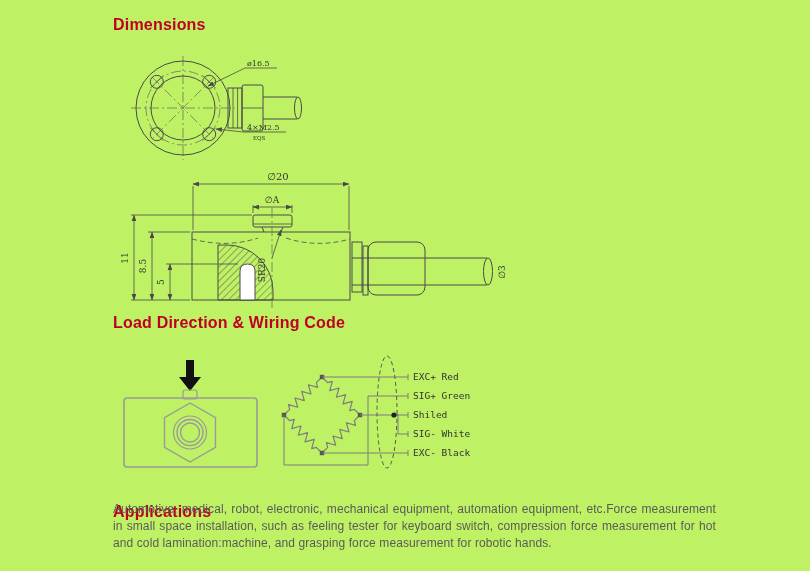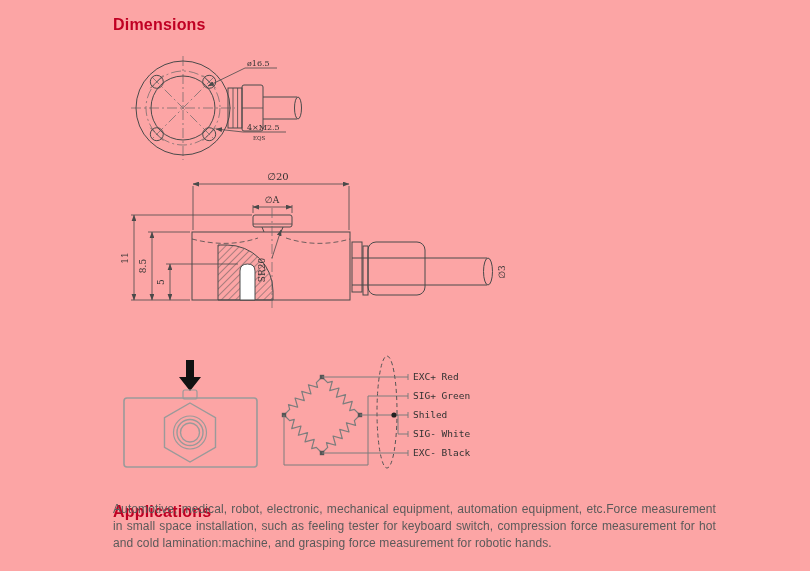--- a/index.html
+++ b/index.html
@@ -1,18 +1,18 @@
 <!DOCTYPE html>
 <html><head>
 <meta charset="utf-8">
 <style>
   * { margin:0; padding:0; box-sizing:border-box; }
   html,body { background:#fff; }
   .page {
-    position:relative; width:810px; height:571px; background:#fca5a5;
+    position:relative; width:810px; height:571px; background:#bef264;
     font-family:"Liberation Sans", sans-serif; overflow:hidden;
   }
   .heading {
     position:absolute; left:113px;
     font-size:16px; font-weight:700; color:#c00023; letter-spacing:.2px;
     font-family:"Liberation Sans", sans-serif;
   }
   #h-dimensions { top:16px; }
   #h-loadwiring { top:314px; }
   #h-applications { top:503px; }
@@ -147,20 +147,21 @@
       <rect class="dwg" x="237" y="84" width="10" height="50"></rect>
       <rect class="dwg" x="248" y="88" width="5" height="49"></rect>
       <rect class="dwg" x="253" y="84" width="57" height="53" rx="8"></rect>
       <line class="dwg" x1="237" y1="100" x2="372" y2="100"></line>
       <line class="dwg" x1="237" y1="127" x2="372" y2="127"></line>
       <ellipse class="dwg" cx="373" cy="113.5" rx="4.5" ry="13.5" fill="#fff"></ellipse>
     </g>
     <text class="dimtext" font-size="9" text-anchor="middle" transform="rotate(-90 390,114)" x="390" y="114">∅3</text>
   </svg>
 
+  <div class="heading" id="h-loadwiring">Load Direction &amp; Wiring Code</div>
 
   <svg id="svg-loaddir" width="150" height="120" viewBox="0 0 150 120">
     <polygon points="71,5 79,5 79,22 86,22 75,36 64,22 71,22" fill="#111"></polygon>
     <rect class="gray" x="9" y="43" width="133" height="69" rx="3" stroke-width="1.6"></rect>
     <rect class="gray" x="68" y="35" width="14" height="9" rx="2" fill="#fff" stroke-width="1.2"></rect>
     <polygon class="gray" points="75,48 100.5,62.7 100.5,92.3 75,107 49.5,92.3 49.5,62.7" stroke-width="1.4"></polygon>
     <g>
       <circle class="gray" cx="75" cy="77.5" r="16.5" stroke-width="1.2"></circle>
       <circle class="gray" cx="75" cy="77.5" r="13" stroke-width="1.4"></circle>
       <circle class="gray" cx="75" cy="77.5" r="9.5" stroke-width="1.4"></circle>

